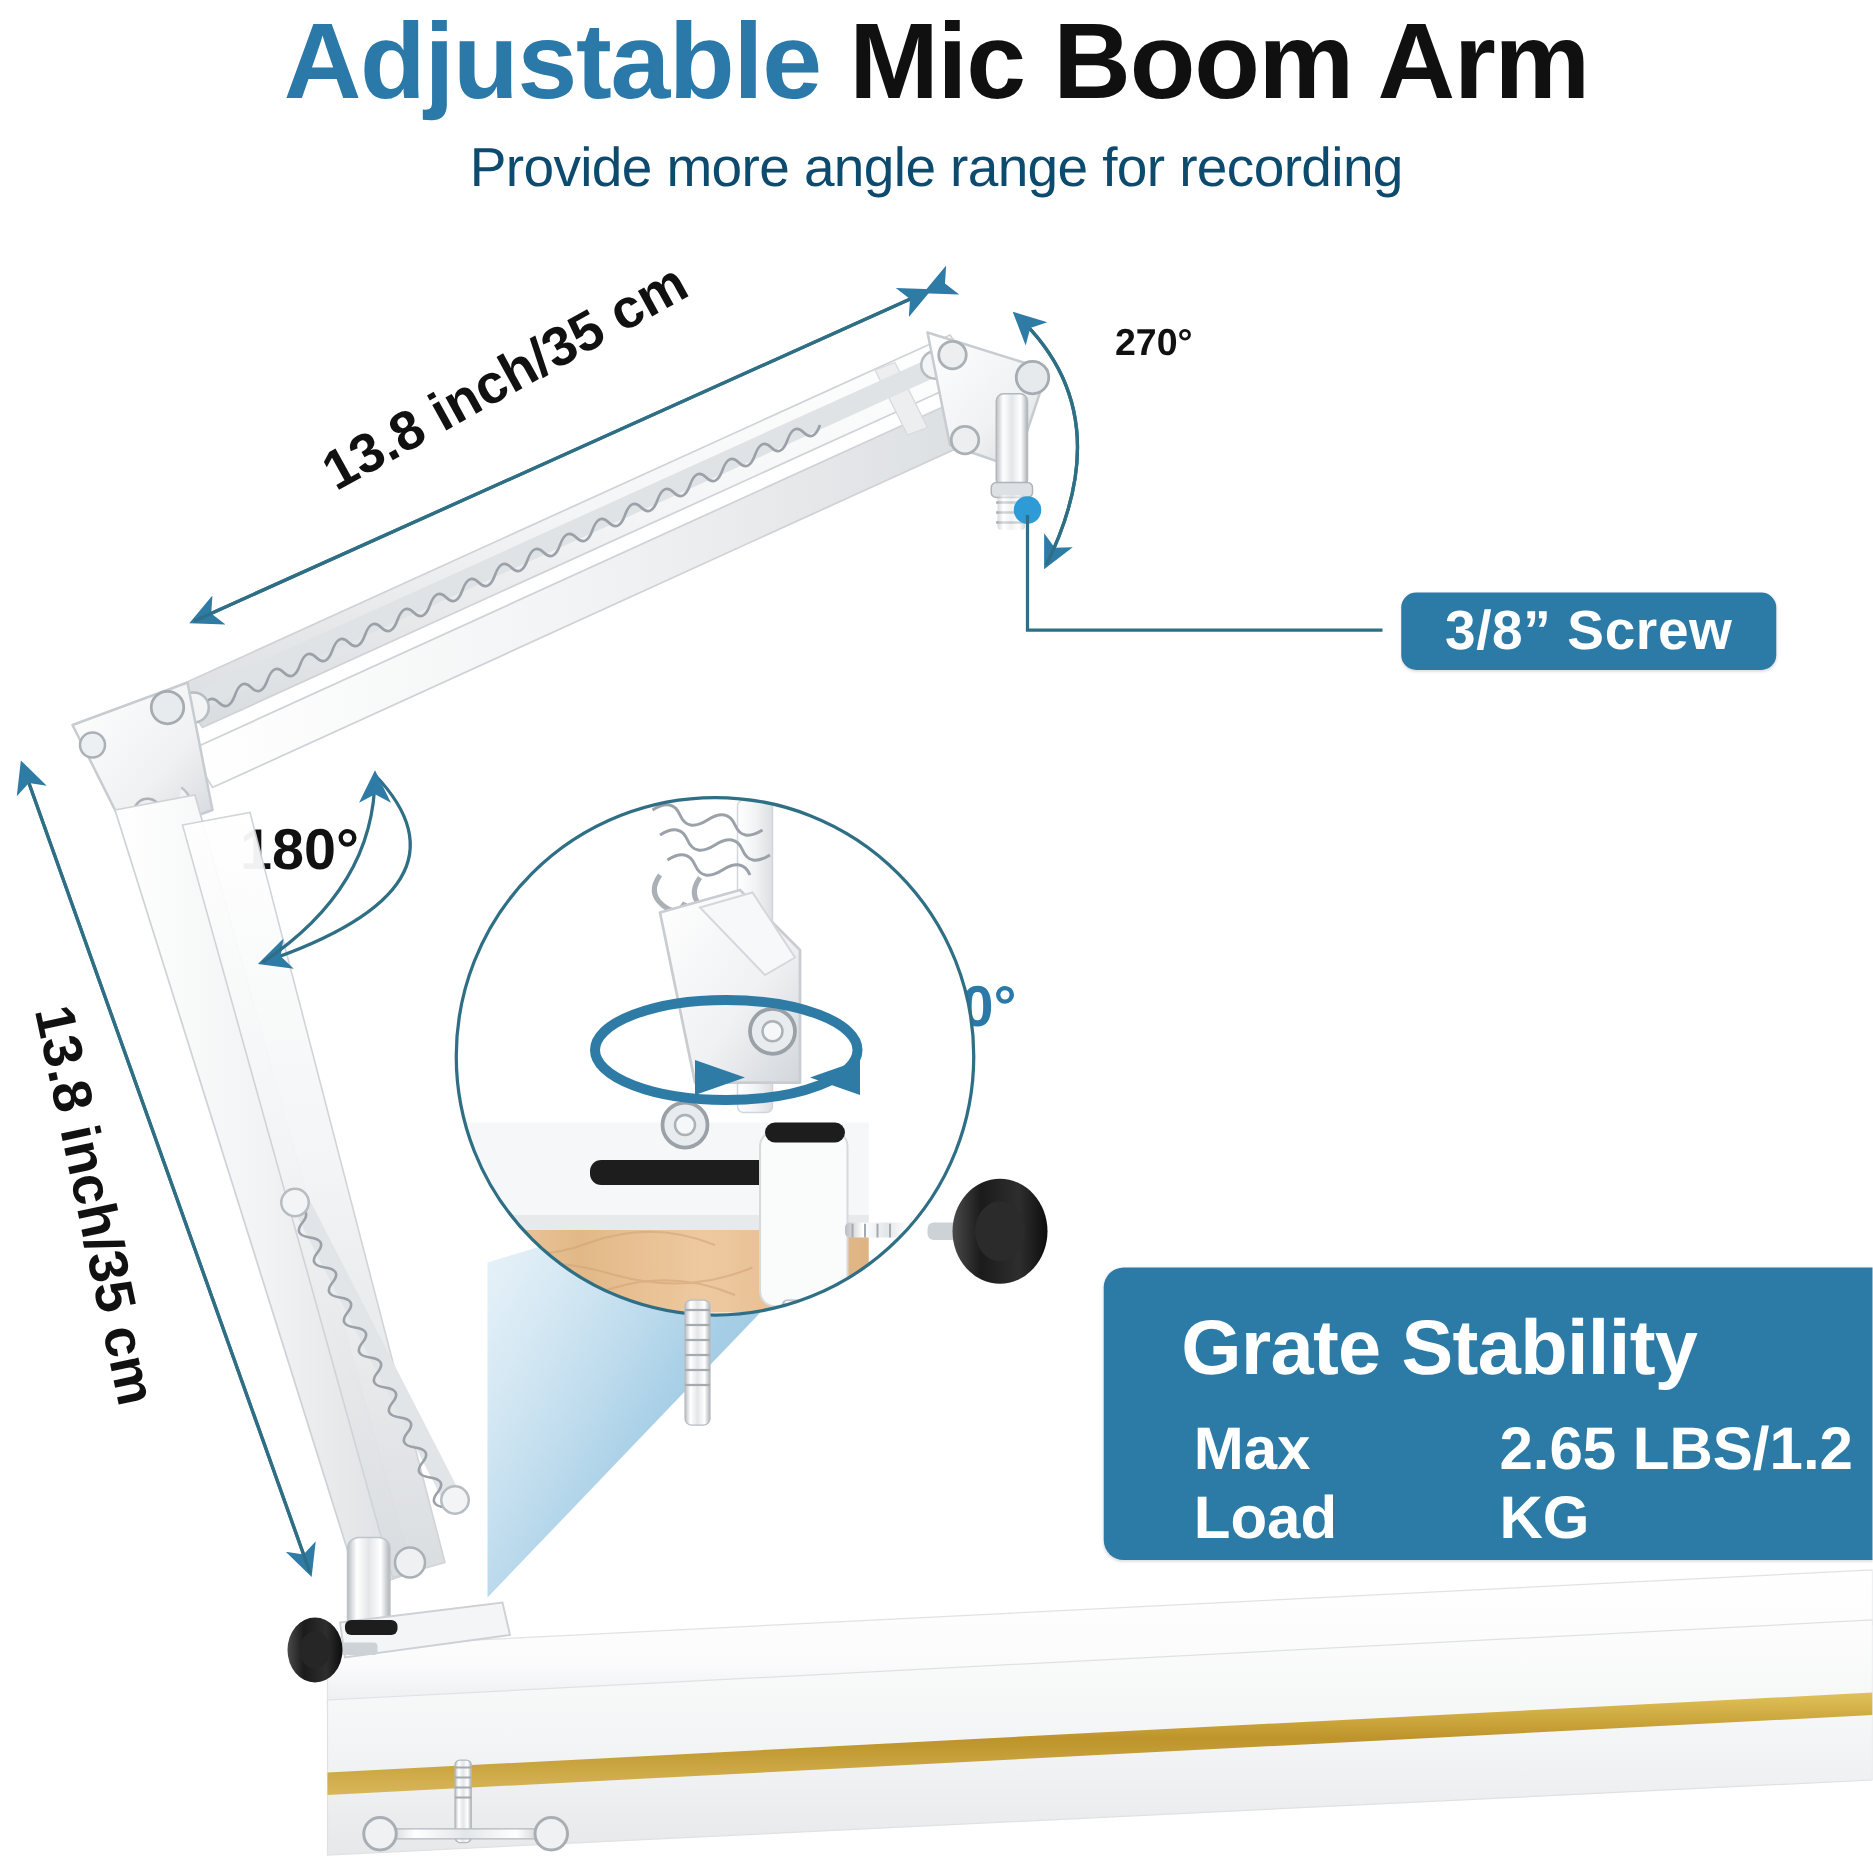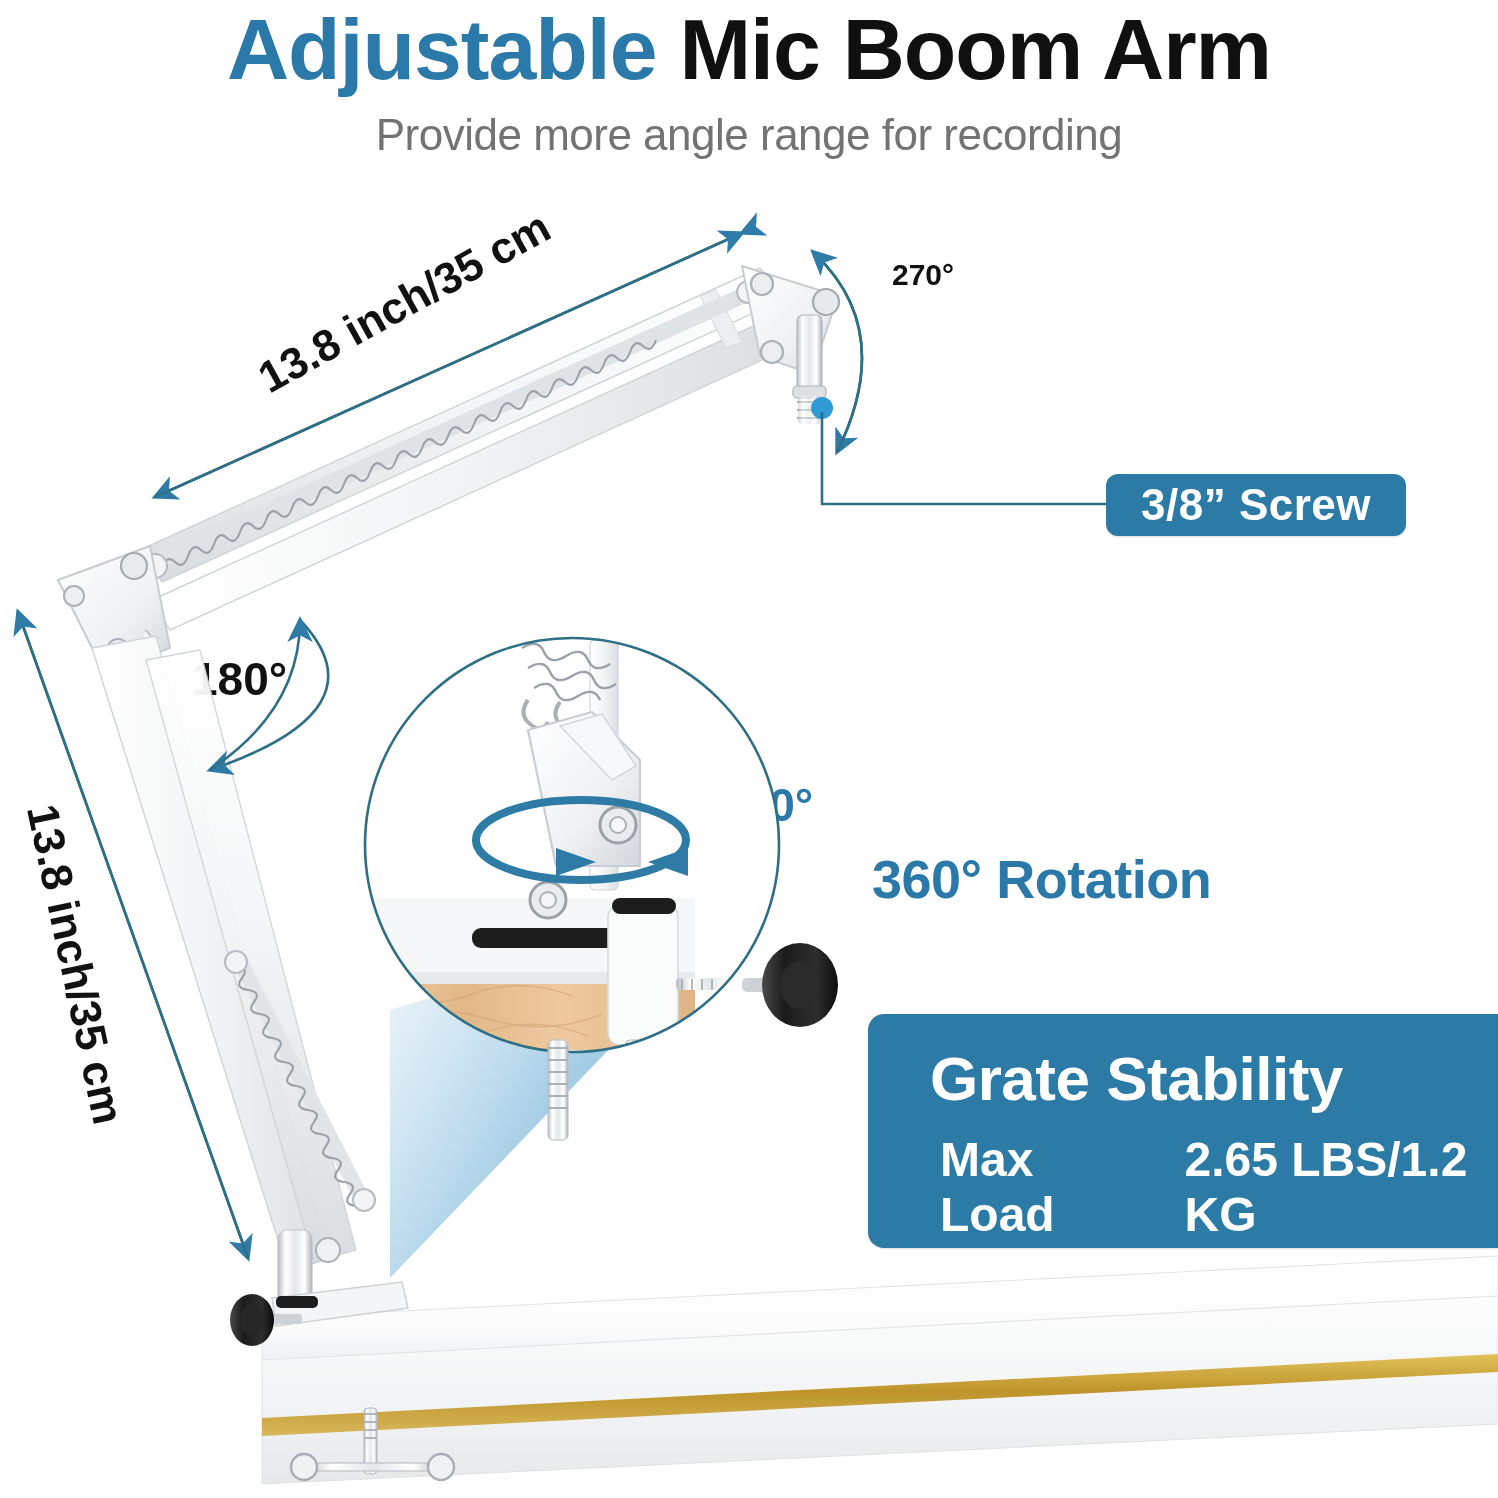--- a/index.html
+++ b/index.html
@@ -7,31 +7,31 @@
        font-family:"Liberation Sans","DejaVu Sans",sans-serif;
        -webkit-font-smoothing:antialiased;}
   #stage{position:relative;width:1498px;height:1274px;background:#fff;}
 
   
   #header{position:absolute;left:0;top:0;width:1498px;text-align:center;}
   #title{font-size:86px;font-weight:bold;letter-spacing:-1px;line-height:1.0;
          white-space:nowrap;margin-top:6px;}
   #title .hl{color:#2A79A8;}
   #title .rest{color:#101010;}
-  #subtitle{font-size:44px;color:#737373;margin-top:18px;letter-spacing:-0.5px;}
+  #subtitle{font-size:44px;color:#0c4a6e;margin-top:18px;letter-spacing:-0.5px;}
 
   
   .lbl{position:absolute;white-space:nowrap;font-weight:bold;}
   .blk{color:#111;}
   .blue{color:#2A79A8;}
 
   
   .badge{position:absolute;background:#2B7BA6;border-radius:12px;color:#fff;
          display:flex;align-items:center;justify-content:center;
-         box-shadow:0 1px 2px rgba(0,0,0,.12);}
+         box-shadow:0 1px 2px rgba(0,0,0,.12);margin-left:15px;}
   #screw-badge{left:1106px;top:474px;width:300px;height:62px;
                font-size:44px;font-weight:bold;letter-spacing:.5px;}
   #stability-badge{left:868px;top:1014px;width:624px;height:202px;border-radius:16px;
                    flex-direction:column;align-items:flex-start;padding:16px;}
   #stability-title{font-size:62px;font-weight:bold;margin:22px 0 0 46px;letter-spacing:-0.5px;}
   #stability-row{display:flex;gap:50px;margin:18px 0 0 56px;font-size:48px;font-weight:bold;}
 
   
   svg.layer{position:absolute;left:0;top:0;width:1498px;height:1498px;overflow:visible;}
   #art{z-index:2;}
@@ -315,21 +315,20 @@
       <circle cx="822" cy="408" r="11" fill="#2E9BD6"></circle>
       <path d="M822,412 L822,504 L1106,504" fill="none" stroke="#2F6F85" stroke-width="2.6"></path>
     </g>
   </svg>
 
   <div class="lbl blk" id="dim-top">13.8 inch/35 cm</div>
   <div class="lbl blk" id="dim-left">13.8 inch/35 cm</div>
   <div class="lbl blk" id="ang270">270°</div>
   <div class="lbl blk" id="ang180">180°</div>
   <div class="lbl blue" id="ang360">360°</div>
-  <div class="lbl blue" id="rot-label">360° Rotation</div>
 
   <div class="badge" id="screw-badge">
     <span>3/8” Screw</span>
   </div>
 
   <div class="badge" id="stability-badge">
     <div id="stability-title">Grate Stability</div>
     <div id="stability-row">
       <span>Max Load</span>
       <span>2.65 LBS/1.2 KG</span>

